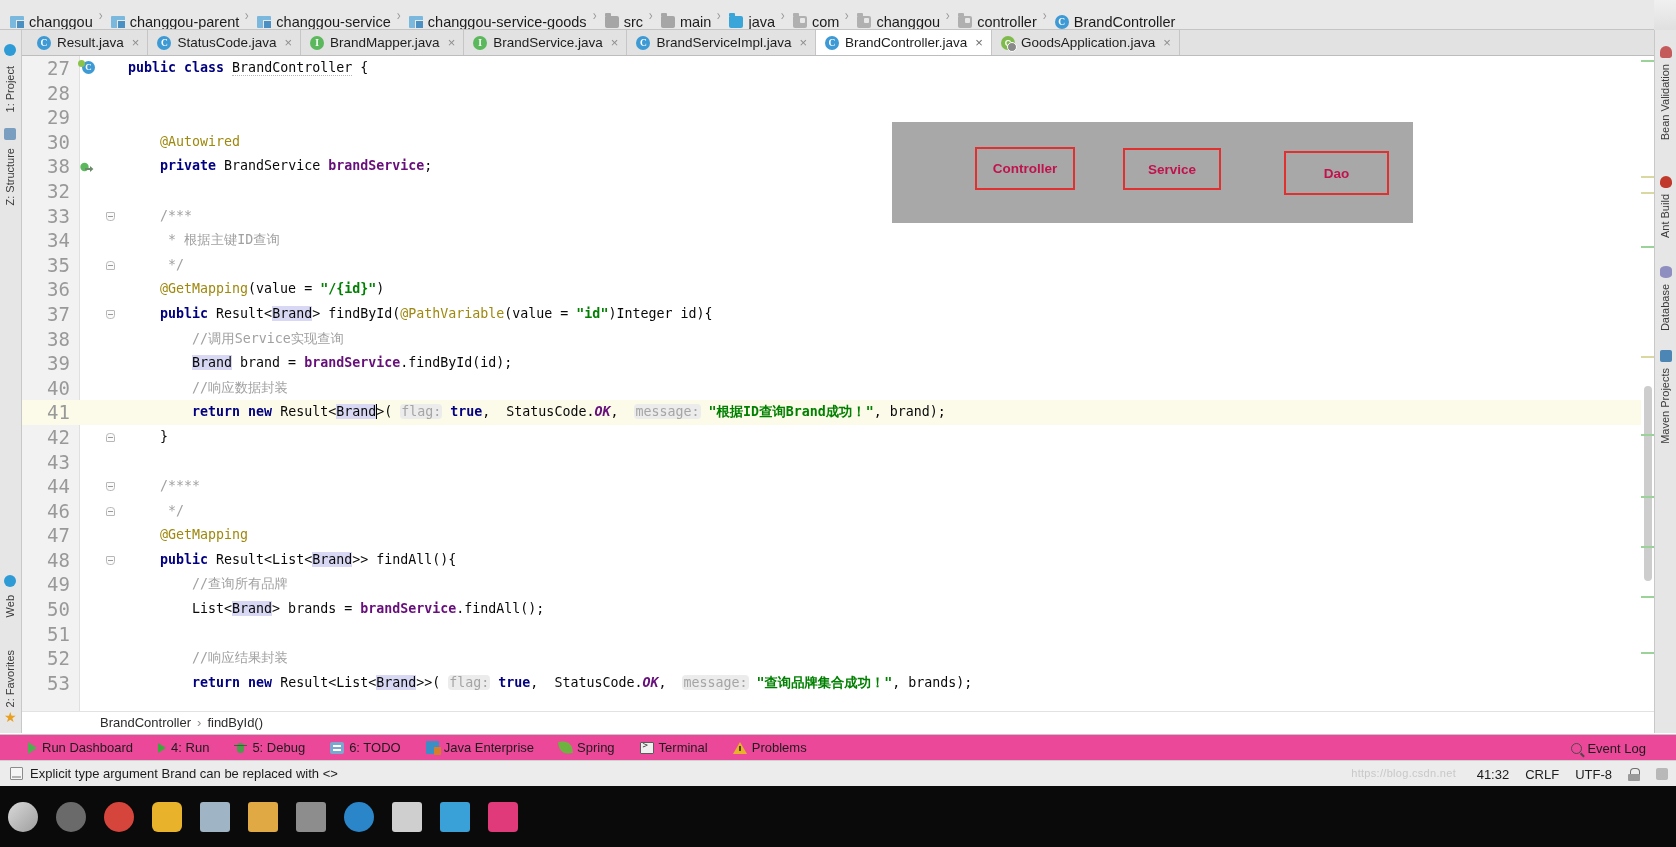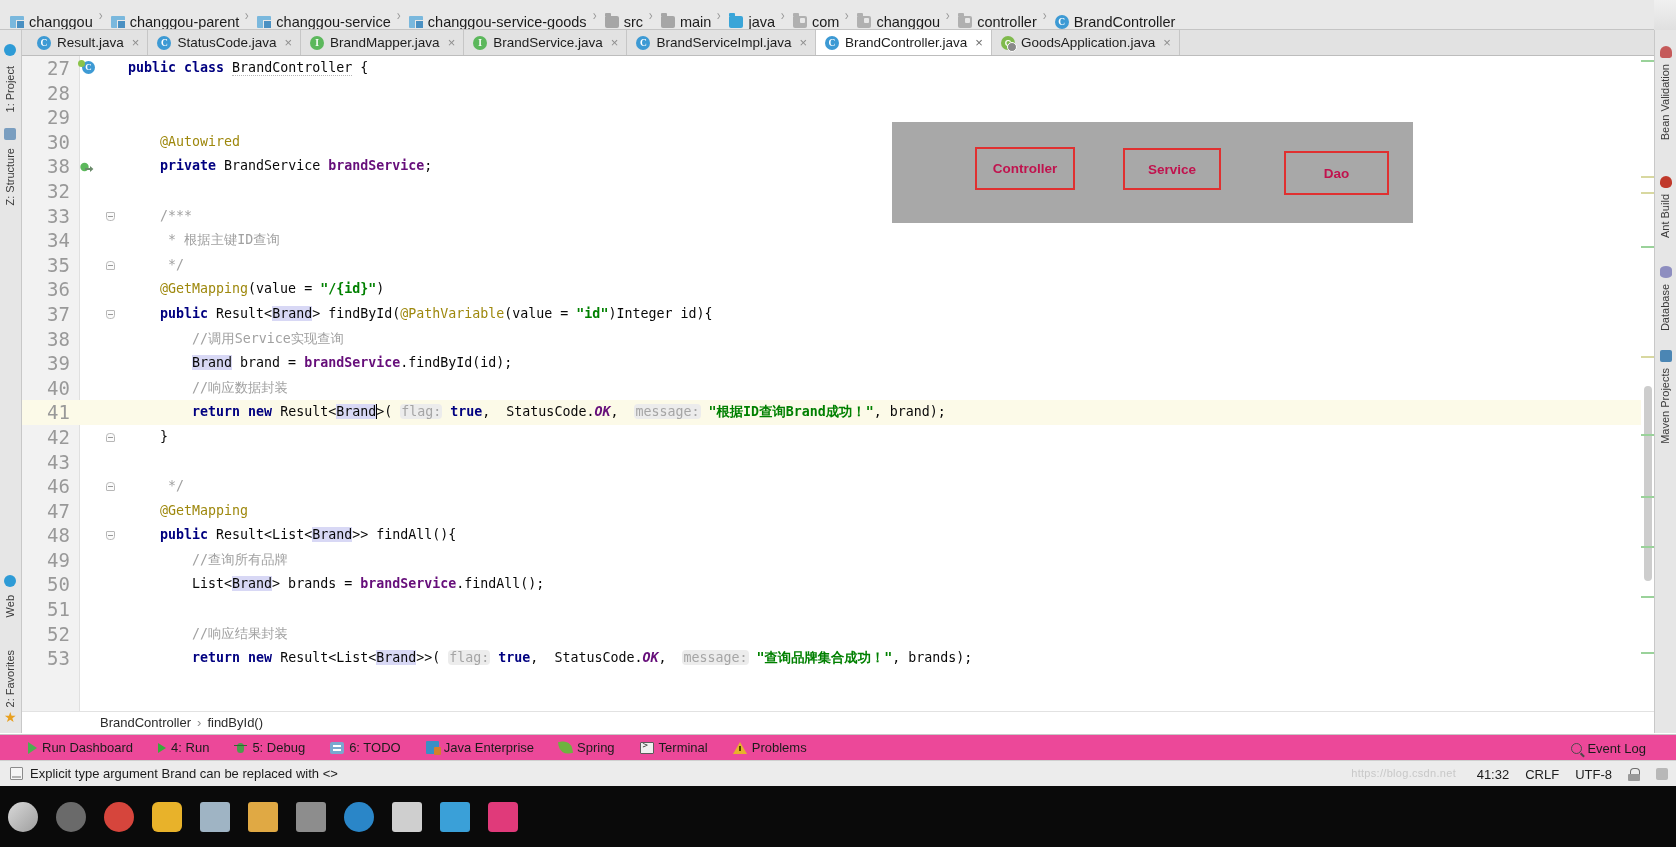--- a/index.html
+++ b/index.html
@@ -578,20 +578,21 @@
         <div class="ln"><span class="lnum">34</span><span class="lcode">    <span class="cmt"> * 根据主键ID查询</span></span></div>
         <div class="ln"><span class="lnum">35</span><span class="fold end"></span><span class="lcode">    <span class="cmt"> */</span></span></div>
         <div class="ln"><span class="lnum">36</span><span class="lcode">    <span class="ann">@GetMapping</span><span>(value = </span><span class="str">"/{id}"</span><span>)</span></span></div>
         <div class="ln"><span class="lnum">37</span><span class="fold start"></span><span class="lcode">    <span class="kw">public</span><span> Result&lt;</span><span class="sel">Brand</span><span>&gt; findById(</span><span class="ann">@PathVariable</span><span>(value = </span><span class="str">"id"</span><span>)Integer id){</span></span></div>
         <div class="ln"><span class="lnum">38</span><span class="lcode">        <span class="cmt">//调用Service实现查询</span></span></div>
         <div class="ln"><span class="lnum">39</span><span class="lcode">        <span class="sel">Brand</span><span> brand = </span><span class="fld">brandService</span><span>.findById(id);</span></span></div>
         <div class="ln"><span class="lnum">40</span><span class="lcode">        <span class="cmt">//响应数据封装</span></span></div>
         <div class="ln hl"><span class="lnum">41</span><span class="lcode">        <span class="kw">return</span><span> </span><span class="kw">new</span><span> Result&lt;</span><span class="sel">Brand</span><span class="caret"></span><span>&gt;( </span><span class="hintbg">flag:</span><span> </span><span class="kw">true</span><span>,  StatusCode.</span><span class="stat">OK</span><span>,  </span><span class="hintbg">message:</span><span> </span><span class="str">"根据ID查询Brand成功！"</span><span>, brand);</span></span></div>
         <div class="ln"><span class="lnum">42</span><span class="fold end"></span><span class="lcode">    <span>}</span></span></div>
         <div class="ln"><span class="lnum">43</span><span class="lcode"></span></div>
+        <div class="ln"><span class="lnum">44</span><span class="fold start"></span><span class="lcode">    <span class="cmt">/****</span></span></div>
         <div class="ln"><span class="lnum">46</span><span class="fold end"></span><span class="lcode">    <span class="cmt"> */</span></span></div>
         <div class="ln"><span class="lnum">47</span><span class="lcode">    <span class="ann">@GetMapping</span></span></div>
         <div class="ln"><span class="lnum">48</span><span class="fold start"></span><span class="lcode">    <span class="kw">public</span><span> Result&lt;List&lt;</span><span class="sel">Brand</span><span>&gt;&gt; findAll(){</span></span></div>
         <div class="ln"><span class="lnum">49</span><span class="lcode">        <span class="cmt">//查询所有品牌</span></span></div>
         <div class="ln"><span class="lnum">50</span><span class="lcode">        <span>List&lt;</span><span class="sel">Brand</span><span>&gt; brands = </span><span class="fld">brandService</span><span>.findAll();</span></span></div>
         <div class="ln"><span class="lnum">51</span><span class="lcode"></span></div>
         <div class="ln"><span class="lnum">52</span><span class="lcode">        <span class="cmt">//响应结果封装</span></span></div>
         <div class="ln"><span class="lnum">53</span><span class="lcode">        <span class="kw">return</span><span> </span><span class="kw">new</span><span> Result&lt;List&lt;</span><span class="sel">Brand</span><span>&gt;&gt;( </span><span class="hintbg">flag:</span><span> </span><span class="kw">true</span><span>,  StatusCode.</span><span class="stat">OK</span><span>,  </span><span class="hintbg">message:</span><span> </span><span class="str">"查询品牌集合成功！"</span><span>, brands);</span></span></div>
       </div>
   </div>

